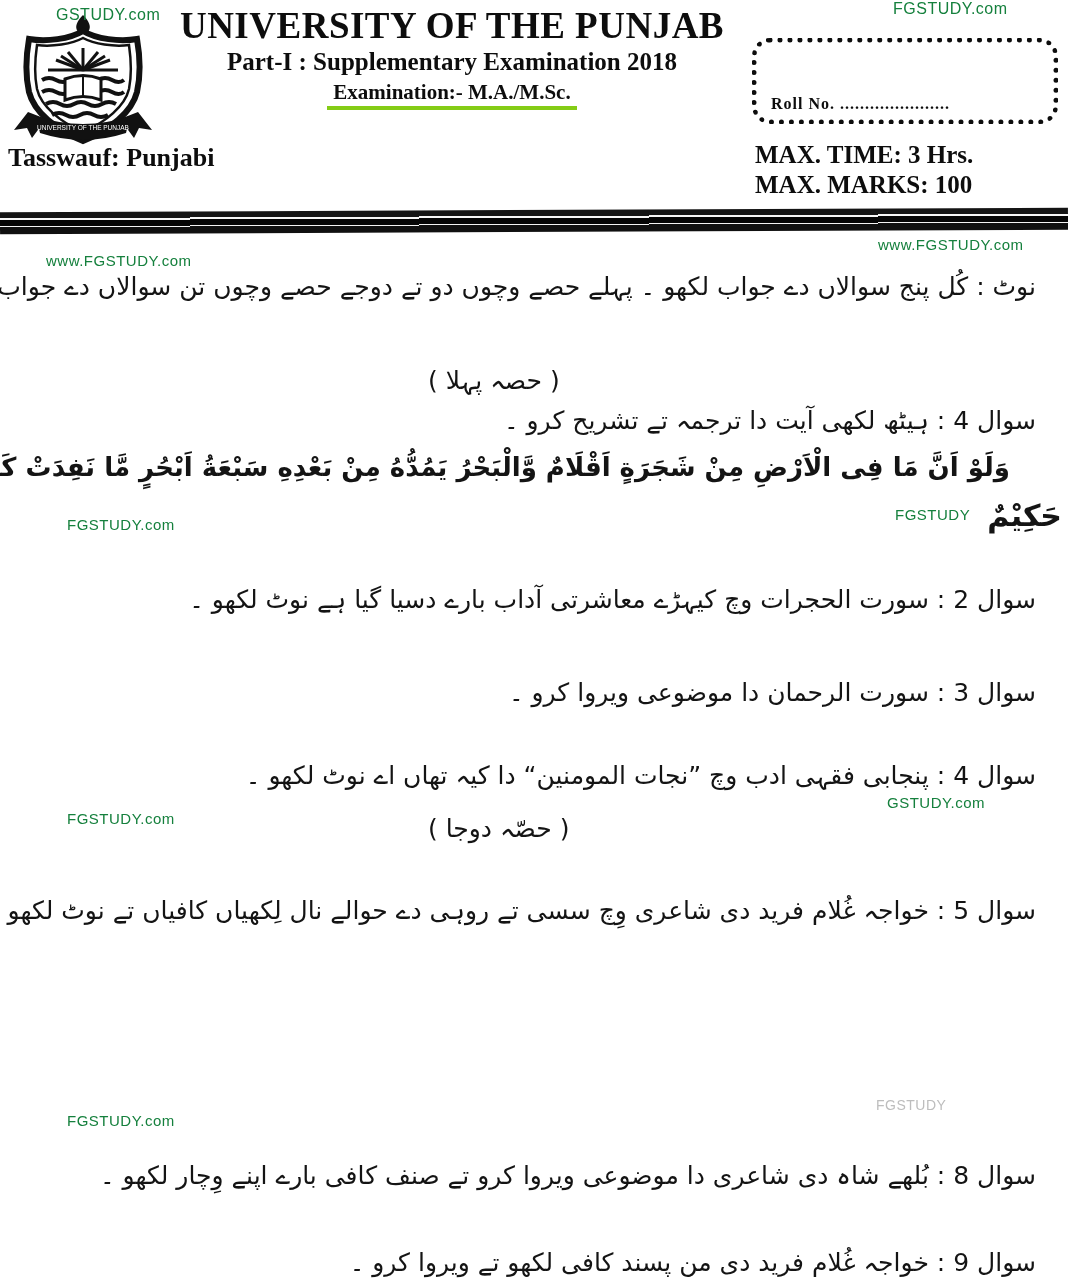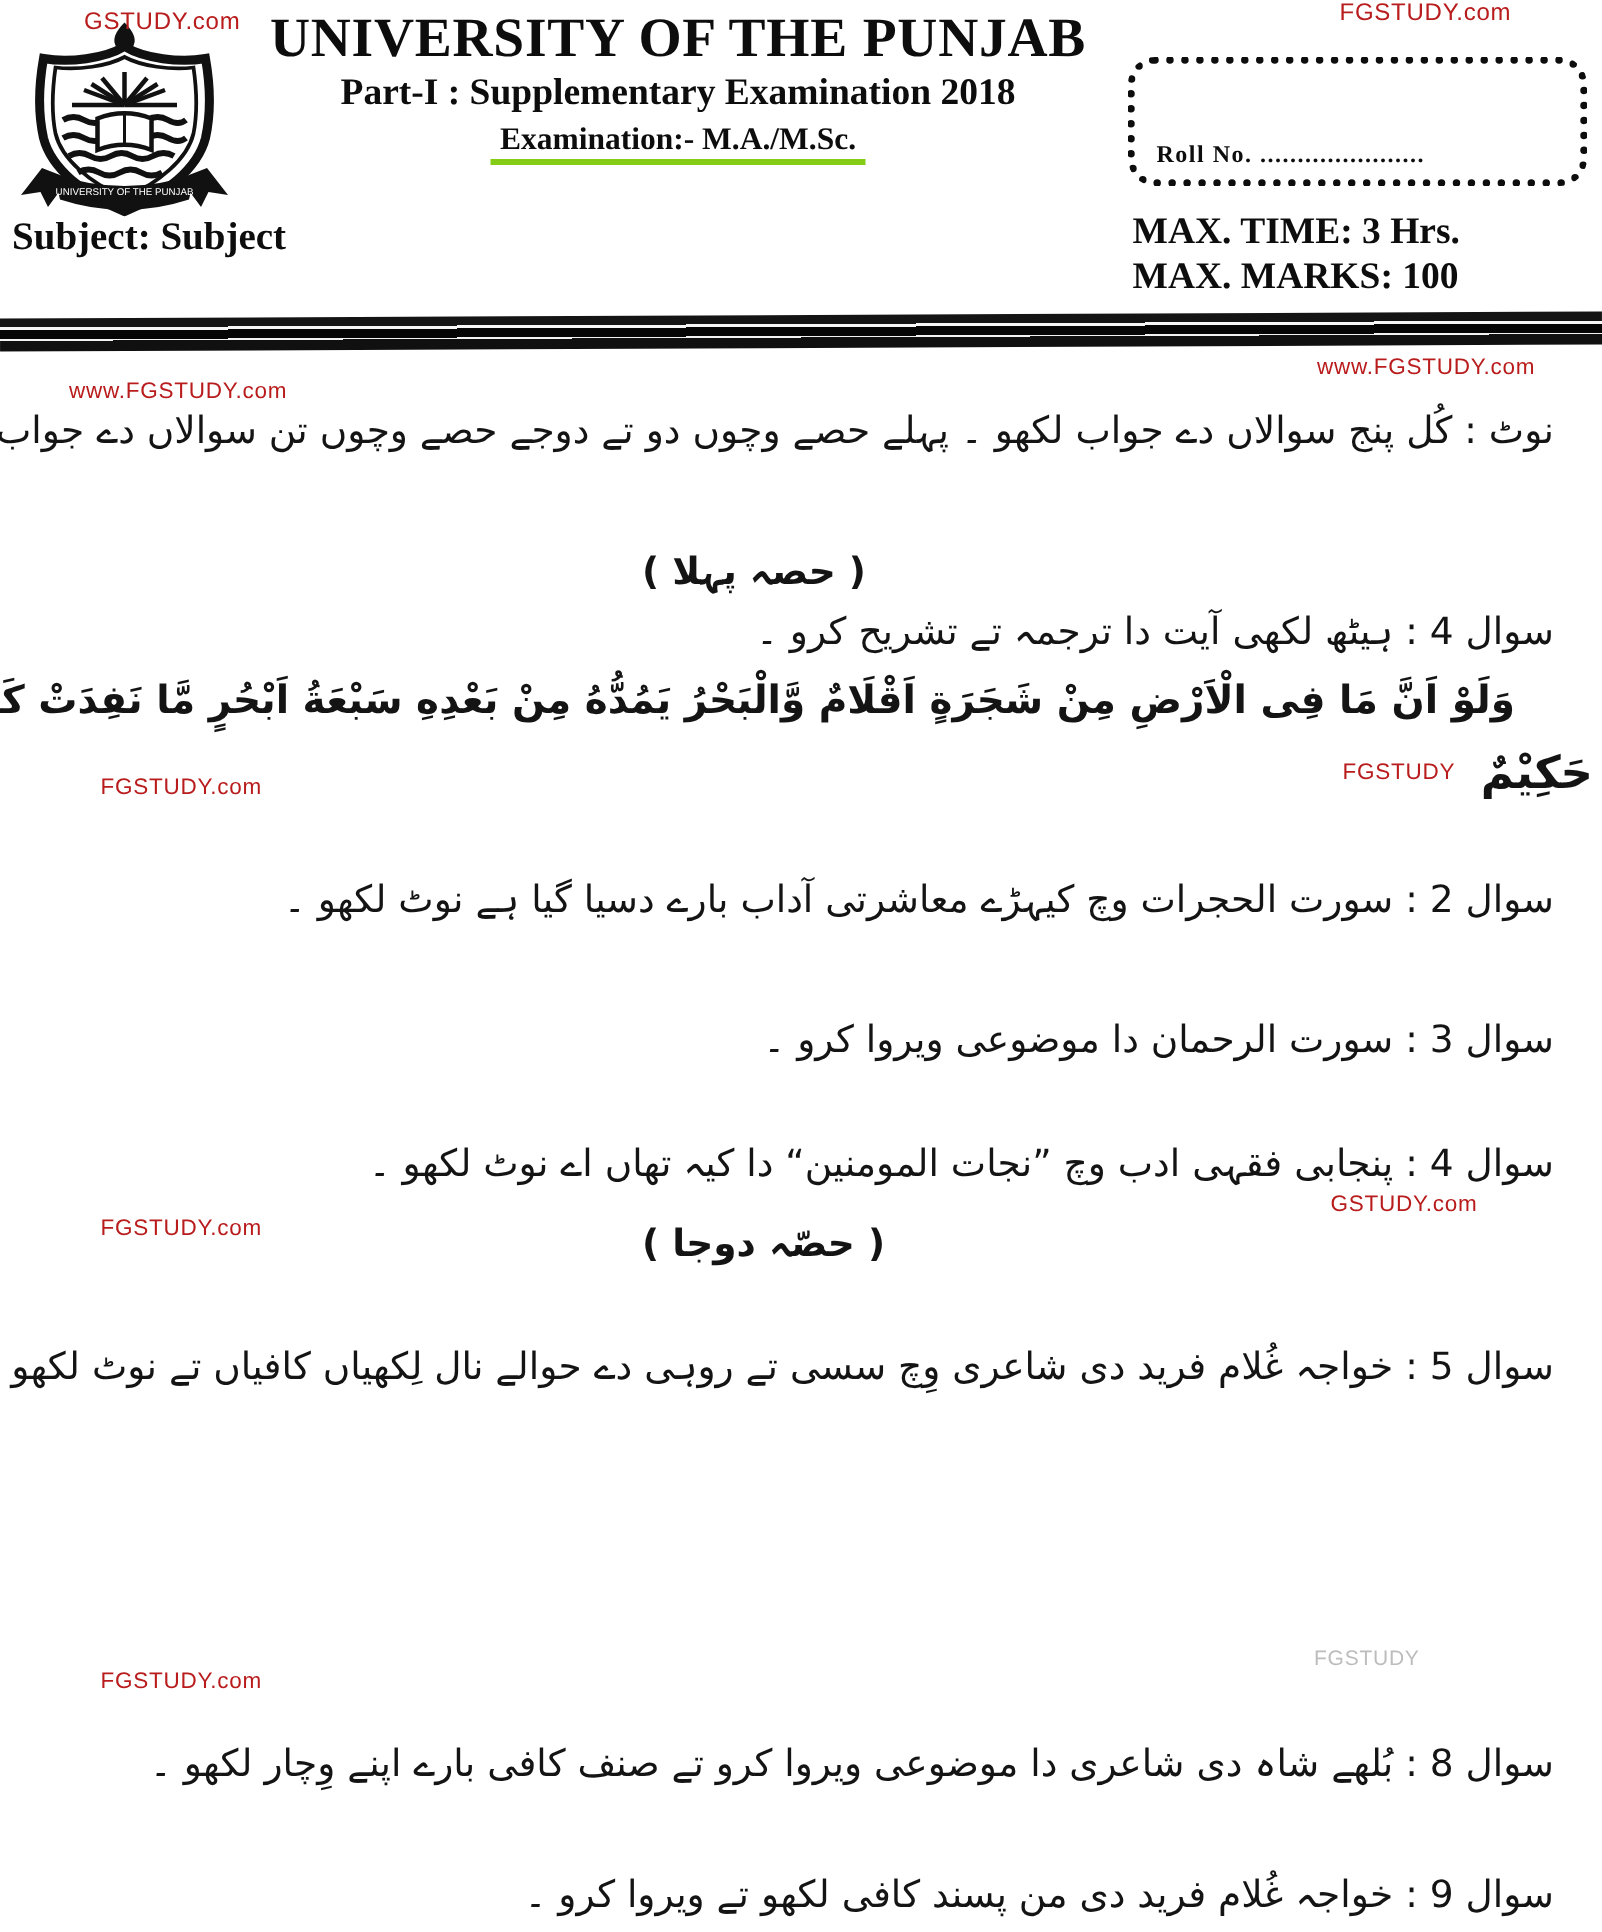--- a/index.html
+++ b/index.html
@@ -25,30 +25,30 @@
   .roll-box{left:752px;top:38px;width:296px;height:76px;
     border:5px dotted #0d0d0d;border-radius:18px;}
   .roll-text{position:absolute;left:14px;bottom:6px;font-weight:bold;
     font-size:16px;white-space:nowrap;letter-spacing:1px;}
   
   .bar{left:0;top:210px;width:1068px;height:22px;
     background:repeating-linear-gradient(180deg,
       #141414 0 6px,#f6f6f6 6px 8px,#050505 8px 14px,#f2f2f2 14px 15px,#101010 15px 22px);
     transform:rotate(-0.25deg);}
   
-  .wm{color:#b91c1c;font-family:"Liberation Sans", sans-serif;
+  .wm{color:#15803d;font-family:"Liberation Sans", sans-serif;
     font-size:16px;white-space:nowrap;letter-spacing:.5px;}
   .wm.small{font-size:15px;}
   .wm.faint{color:#bdbdbd;font-size:14px;}
   
   .urdu{direction:rtl;unicode-bidi:plaintext;white-space:nowrap;
     font-family:"DejaVu Sans", sans-serif;font-size:25px;color:#141414;}
   .verse{font-weight:bold;font-size:26px;}
   .verse-end{font-weight:bold;font-size:30px;}
-  .section-heading{font-size:25px;font-weight:bold;}
+  .section-heading{font-size:25px;}
   
   .logo{left:8px;top:14px;width:150px;height:132px;}
 </style>
 </head>
 <body>
 
 <div class="page">
 
   <svg class="abs logo" viewBox="0 0 150 132" aria-hidden="true">
     <path d="M75 1 C69 7 66 13 70 18 L80 18 C84 13 81 7 75 1 Z" fill="#111"></path>
@@ -89,21 +89,21 @@
   <div class="abs title">UNIVERSITY OF THE PUNJAB</div>
   <div class="abs part-line">Part-I : Supplementary Examination 2018</div>
   <div class="abs exam-line-wrap">
     <span class="exam-line">Examination:- M.A./M.Sc.</span>
   </div>
 
   <div class="abs roll-box">
     <div class="roll-text">Roll No. ......................</div>
   </div>
 
-  <div class="abs subject">Subject: Subject</div>
+  <div class="abs subject">Tasswauf: Punjabi</div>
   <div class="abs max-time">MAX. TIME: 3 Hrs.</div>
   <div class="abs max-marks">MAX. MARKS: 100</div>
 
   <div class="abs bar"></div>
 
   <div class="abs wm small" style="left:878px;top:236px;">www.FGSTUDY.com</div>
   <div class="abs wm small" style="left:46px;top:252px;">www.FGSTUDY.com</div>
 
   <div class="abs urdu" style="right:32px;top:272px;">نوٹ : کُل پنج سوالاں دے جواب لکھو ۔ پہلے حصے وچوں دو تے دوجے حصے وچوں تن سوالاں دے جواب لکھو ۔ آخری</div>
 

